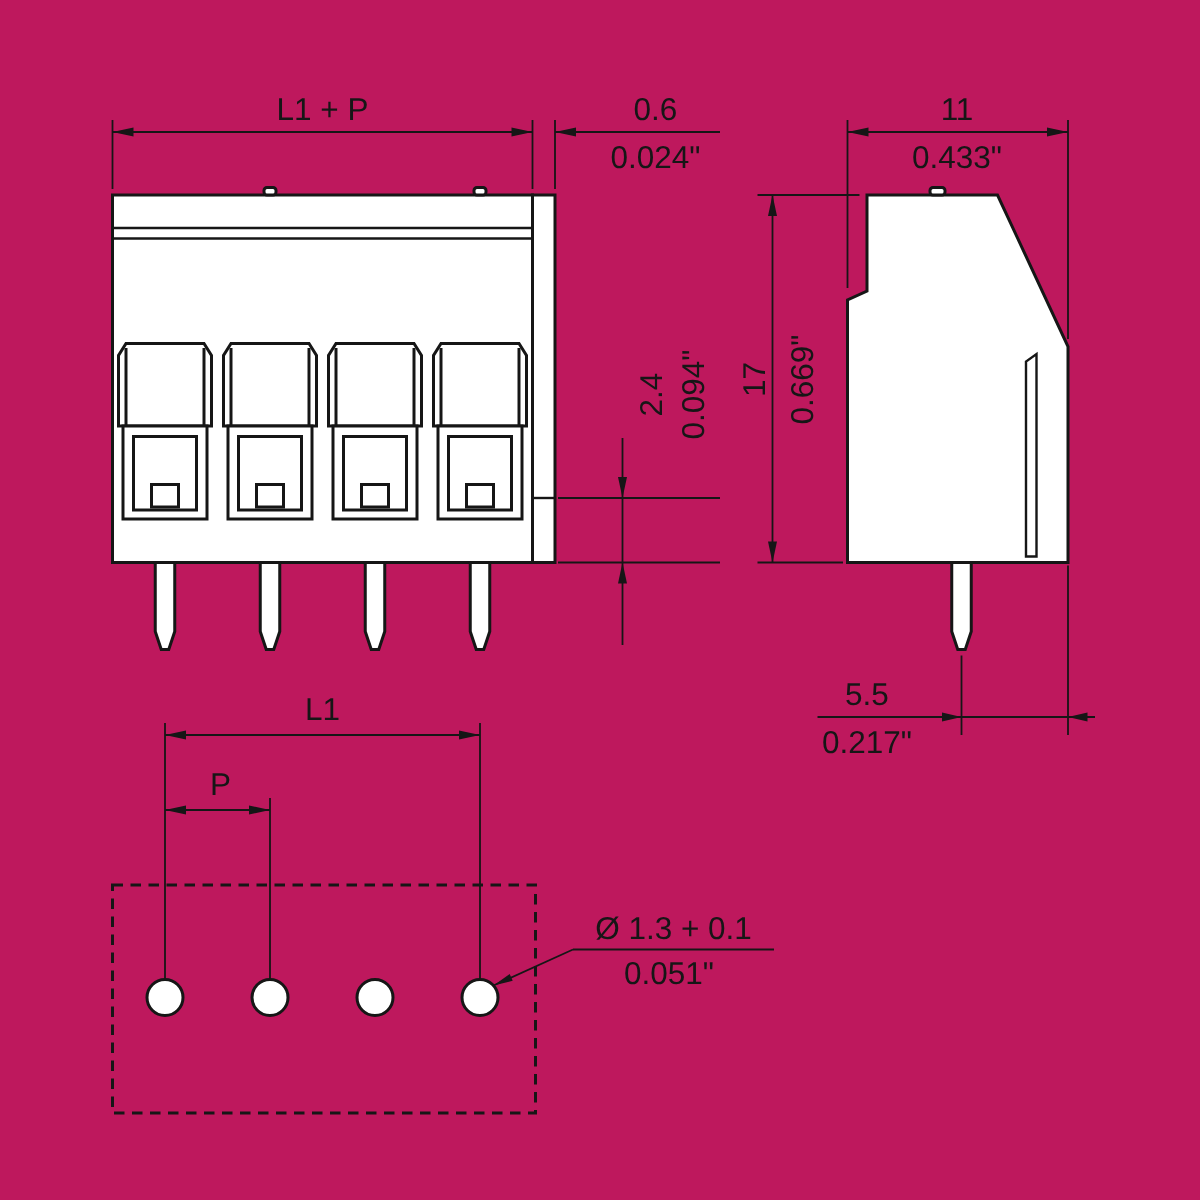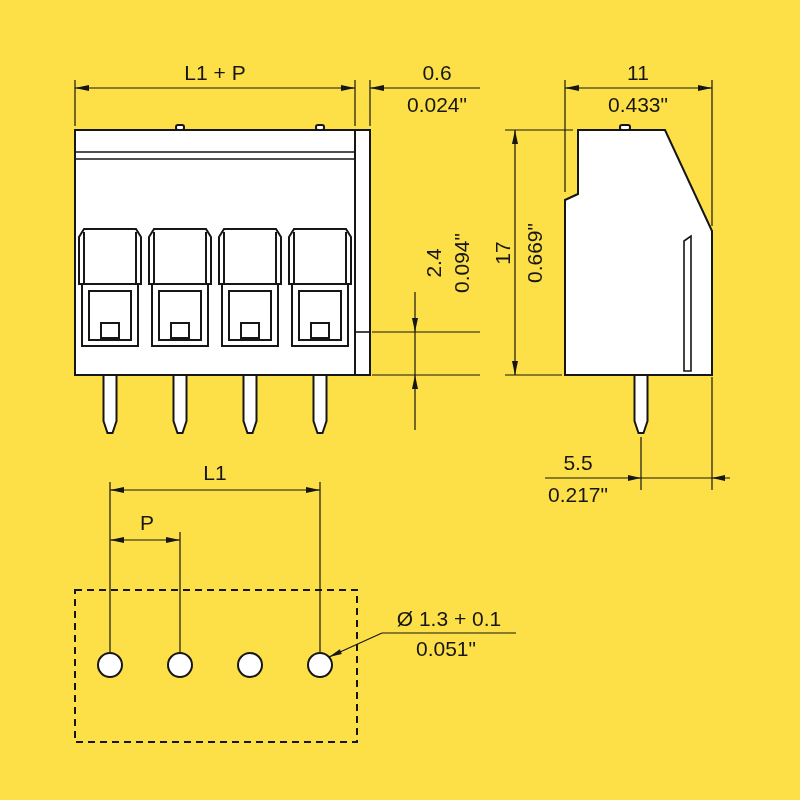--- a/index.html
+++ b/index.html
@@ -1,16 +1,16 @@
 <!DOCTYPE html>
 <html><head>
 <meta charset="utf-8">
 <style>
   html,body{margin:0;padding:0;background:#ffffff;}
-  .stage{width:800px;height:800px;background:#fde047;position:relative;margin:0 auto;text-align:right;}
+  .stage{width:800px;height:800px;background:#be185d;position:relative;margin:0 auto;text-align:right;}
   svg{display:block;}
   .outline{fill:#ffffff;stroke:#161616;stroke-width:2;stroke-linejoin:miter;}
   .thin{fill:none;stroke:#161616;stroke-width:1.6;}
   .dimline{fill:none;stroke:#161616;stroke-width:1.2;}
   .dash{fill:none;stroke:#161616;stroke-width:2;stroke-dasharray:7 5;}
   .arrow{fill:#161616;stroke:none;}
   .dim-text{font:21px "Liberation Sans", sans-serif;fill:#161616;}
 </style>
 </head>
 <body>

